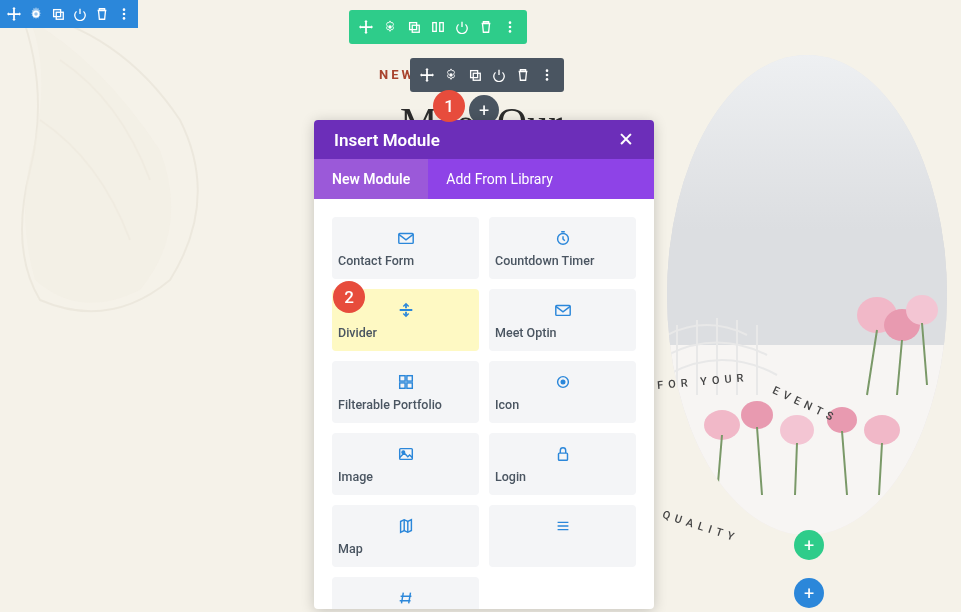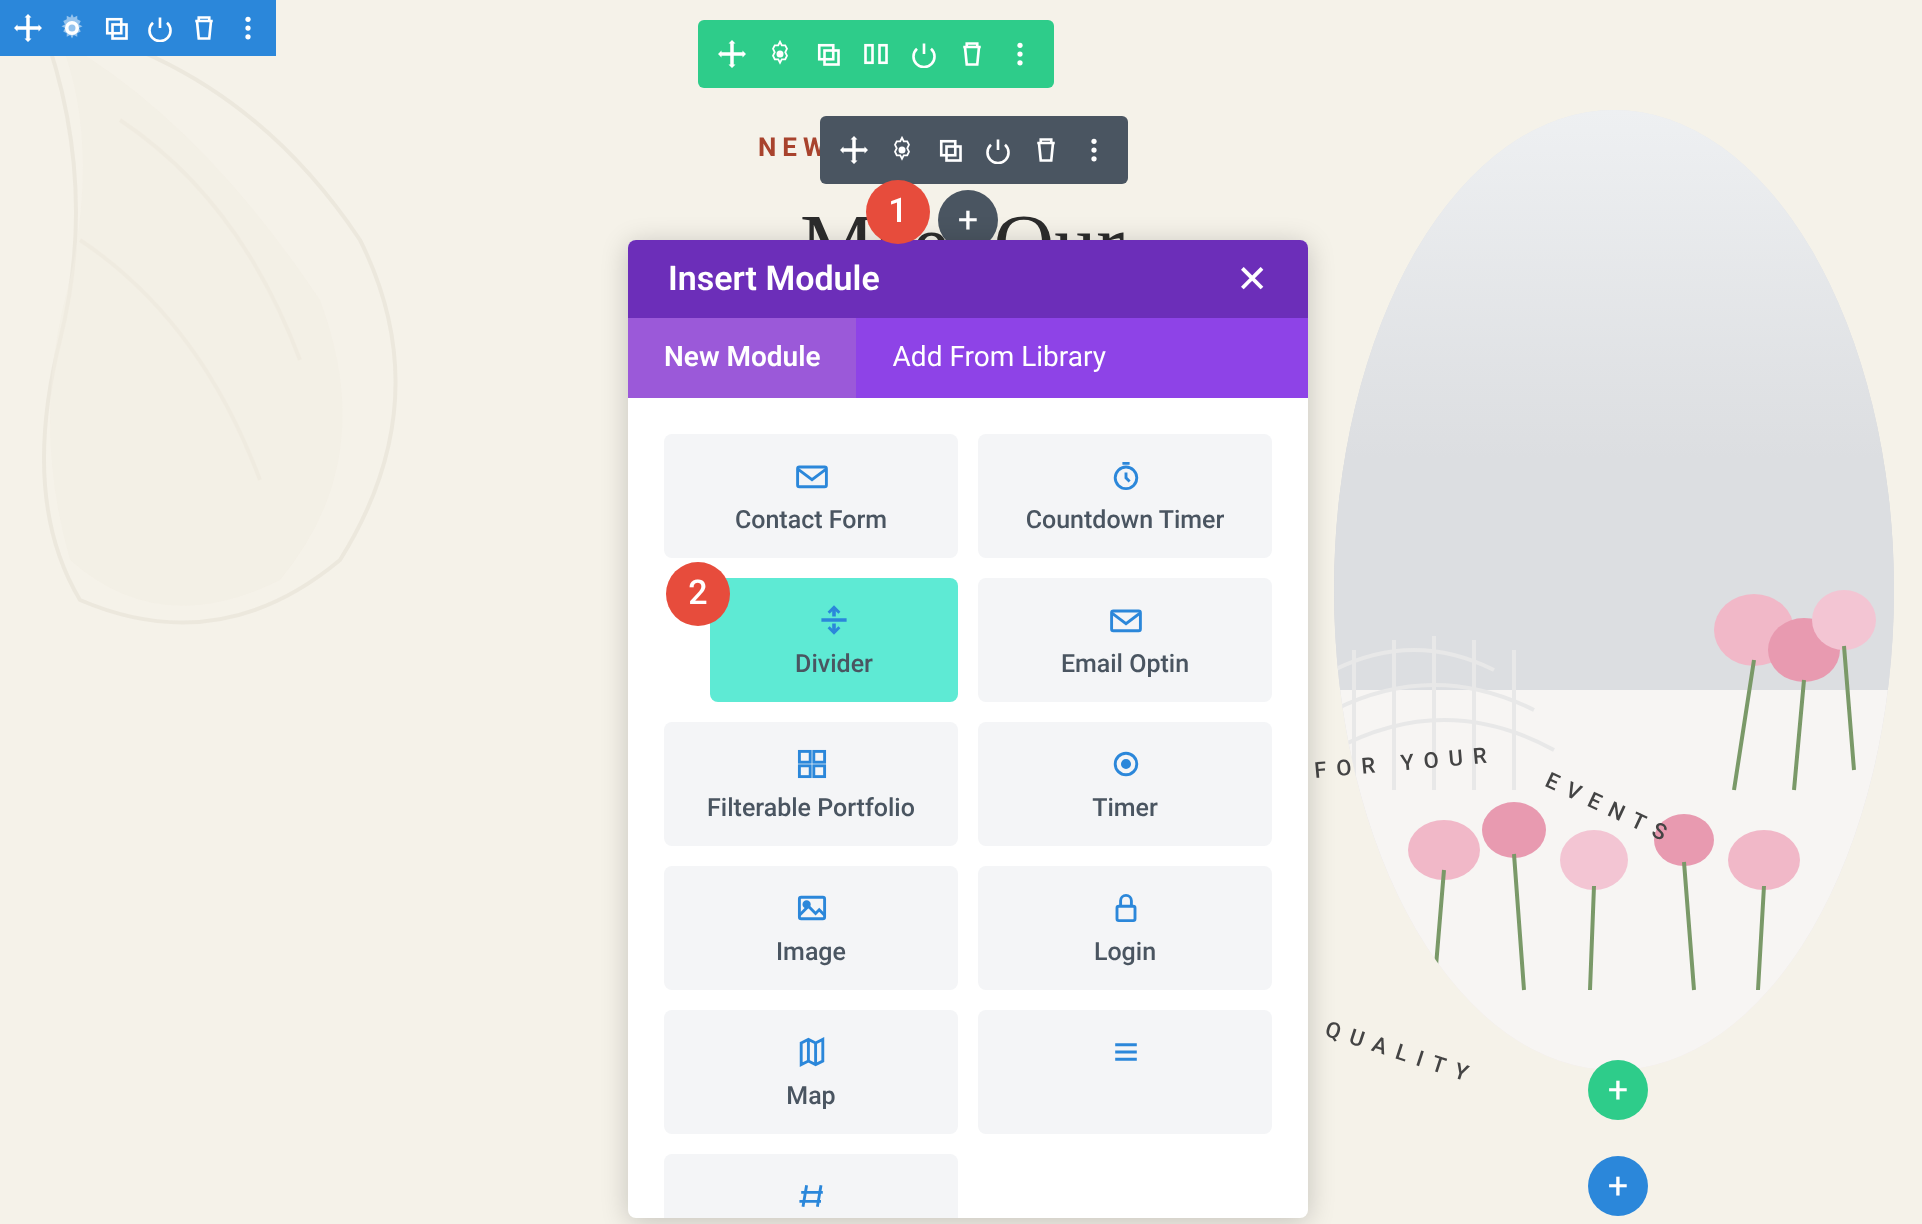--- a/index.html
+++ b/index.html
@@ -33,22 +33,22 @@
 
 .modal { position: absolute; top: 120px; left: 314px; width: 340px; background: #fff; box-shadow: 0 2px 14px rgba(0,0,0,0.2); z-index: 15; border-radius: 4px; overflow: hidden; }
 .modal-header { background: #6c2eb9; color: #fff; padding: 8px 20px; display: flex; justify-content: space-between; align-items: center; }
 .modal-title { font-size: 17px; font-weight: 600; }
 .modal-close { font-size: 19px; cursor: pointer; }
 .modal-tabs { background: #8E43E7; display: flex; align-items: flex-end; }
 .modal-tab { padding: 12px 18px; color: #fff; font-size: 14px; cursor: pointer; }
 .modal-tab.active { background: #9b59d9; font-weight: 600; }
 .modal-body { padding: 18px; max-height: 410px; overflow-y: auto; }
 .module-grid { display: grid; grid-template-columns: 1fr 1fr; gap: 10px; }
-.module-item { background: #f4f5f7; border-radius: 4px; padding: 11px 6px; text-align: center; cursor: pointer; transition: background 0.1s; }
-.module-item.highlight { background: #5eead4; margin-left: 23px; }
+.module-item { background: #f4f5f7; border-radius: 4px; padding: 11px 6px; text-align: left; cursor: pointer; transition: background 0.1s; }
+.module-item.highlight { background: #fef9c3; }
 .module-icon { color: #2b87da; height: 20px; display: flex; align-items: center; justify-content: center; margin-bottom: 5px; }
 .module-label { font-size: 12.5px; color: #4a5561; font-weight: 500; }
 
 .oval-img { position: absolute; top: 55px; left: 667px; width: 280px; height: 480px; border-radius: 50% / 50%; overflow: hidden; background: linear-gradient(180deg, #e8e9eb 0%, #d4d5d7 40%, #f0e8ec 100%); z-index: 5; }
 
 .curved-text { position: absolute; z-index: 6; font-size: 11px; letter-spacing: 5px; color: #444; font-weight: 500; }
 .curved-top { top: 375px; left: 657px; transform: rotate(-5deg); }
 .curved-right { top: 398px; left: 770px; transform: rotate(25deg); }
 .curved-bottom { top: 520px; left: 661px; transform: rotate(18deg); }
 
@@ -267,41 +267,41 @@
           </div>
           <div class="module-label">Divider</div>
         </div>
         <div class="module-item">
           <div class="module-icon">
             <svg width="18" height="18" viewBox="0 0 20 20" fill="none" stroke="currentColor" stroke-width="1.6">
               <rect x="2" y="5" width="16" height="11" rx="1"></rect>
               <path d="M2 6l8 6 8-6"></path>
             </svg>
           </div>
-          <div class="module-label">Email Optin</div>
+          <div class="module-label">Meet Optin</div>
         </div>
         <div class="module-item">
           <div class="module-icon">
             <svg width="18" height="18" viewBox="0 0 20 20" fill="none" stroke="currentColor" stroke-width="1.6">
               <rect x="3" y="3" width="6" height="6"></rect>
               <rect x="11" y="3" width="6" height="6"></rect>
               <rect x="3" y="11" width="6" height="6"></rect>
               <rect x="11" y="11" width="6" height="6"></rect>
             </svg>
           </div>
           <div class="module-label">Filterable Portfolio</div>
         </div>
         <div class="module-item">
           <div class="module-icon">
             <svg width="18" height="18" viewBox="0 0 20 20" fill="none" stroke="currentColor" stroke-width="1.6">
               <circle cx="10" cy="10" r="6"></circle>
               <circle cx="10" cy="10" r="2" fill="currentColor"></circle>
             </svg>
           </div>
-          <div class="module-label">Timer</div>
+          <div class="module-label">Icon</div>
         </div>
         <div class="module-item">
           <div class="module-icon">
             <svg width="18" height="18" viewBox="0 0 20 20" fill="none" stroke="currentColor" stroke-width="1.6">
               <rect x="3" y="4" width="14" height="12" rx="1"></rect>
               <circle cx="7" cy="8" r="1.5" fill="currentColor"></circle>
               <path d="M3 14l5-5 4 4 2-2 3 3"></path>
             </svg>
           </div>
           <div class="module-label">Image</div>

